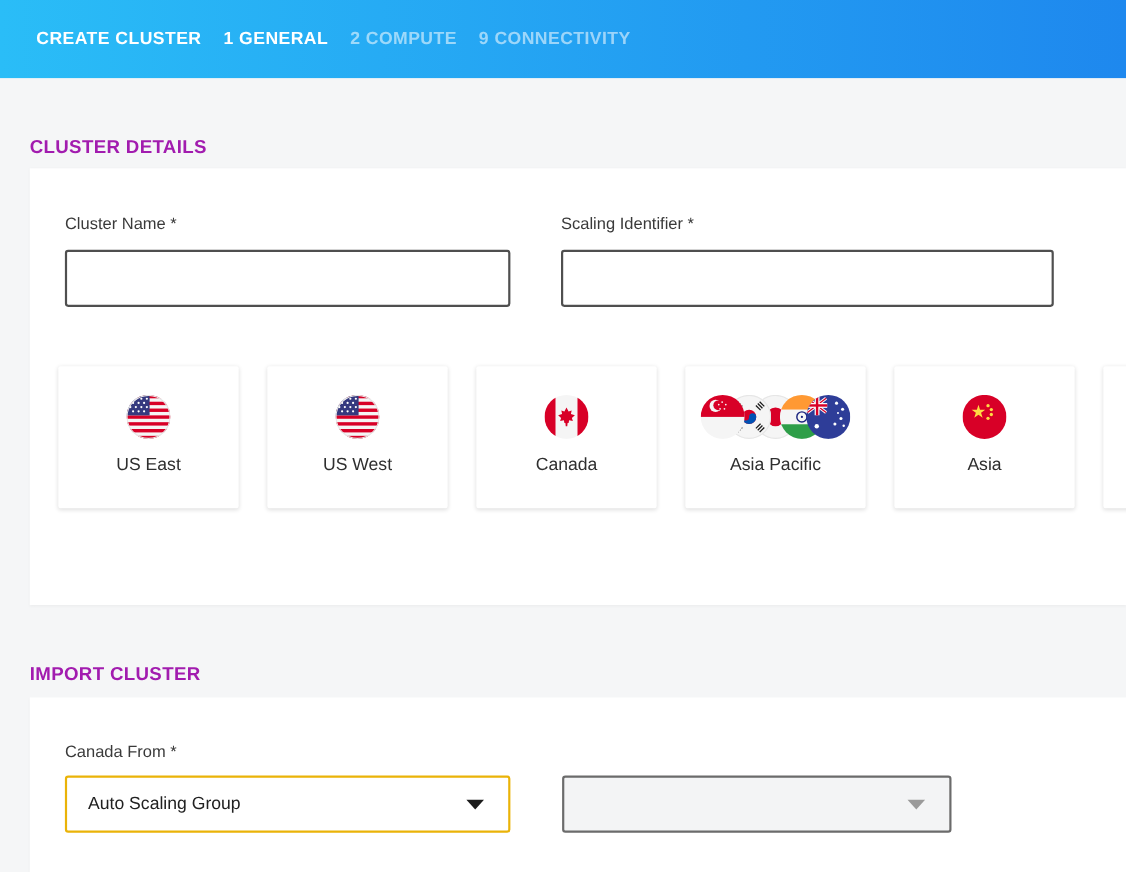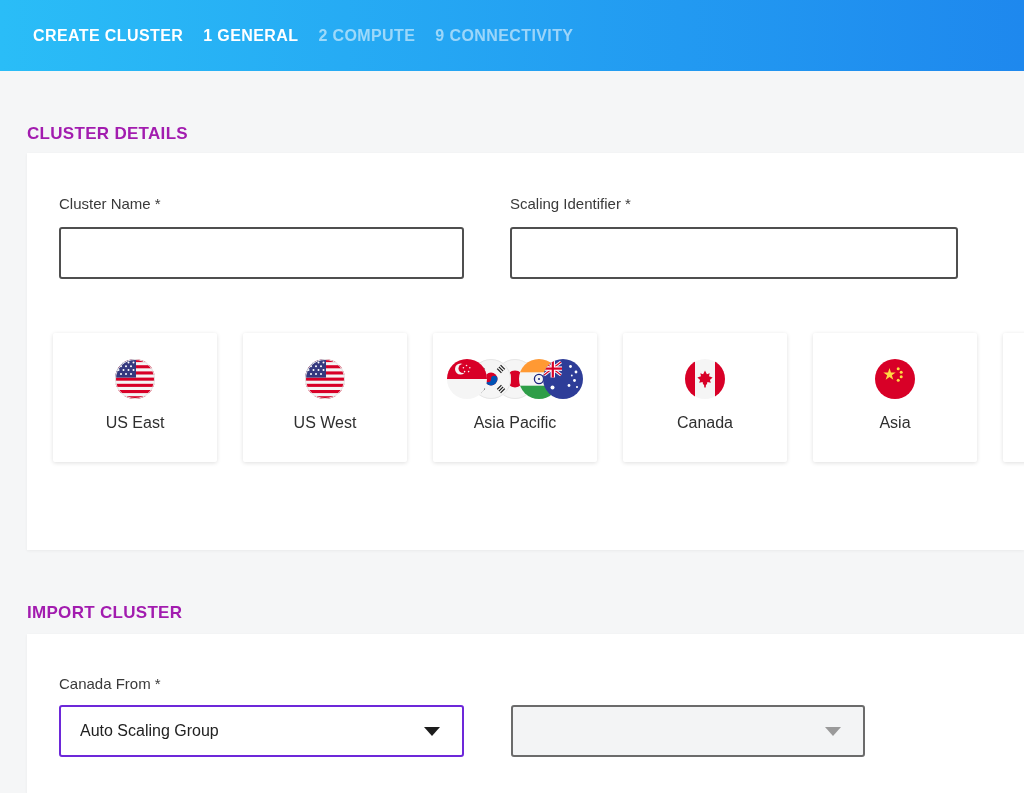--- a/index.html
+++ b/index.html
@@ -55,21 +55,21 @@
     border-radius:2px; box-shadow:0 1px 4px rgba(0,0,0,0.13);
     display:flex; flex-direction:column; align-items:center; cursor:pointer;
   }
   .flag-wrap { margin-top:26px; height:40px; display:flex; align-items:center; }
   .region-label { margin-top:15px; font-size:16px; color:#2f2f2f; }
   .flag-stack { position:relative; width:136px; height:40px; }
   .flag-stack svg { position:absolute; top:0; }
   
   .import-row { display:flex; gap:47px; }
   .select {
-    width:405px; height:52px; border:2px solid #6d28d9; border-radius:3px;
+    width:405px; height:52px; border:2px solid #eab308; border-radius:3px;
     background:#fff; display:flex; align-items:center; justify-content:space-between;
     padding:0 22px 0 19px; font-size:16px; color:#212121; cursor:pointer;
   }
   .select.secondary {
     width:354px; background:#f3f4f5; border-color:#6b6b6b;
   }
   .caret {
     width:0; height:0; flex-shrink:0;
     border-left:8px solid transparent; border-right:8px solid transparent;
     border-top:9px solid #1c1c1c;
@@ -179,20 +179,39 @@
                 <circle cx="18.5" cy="11.1" r="1"></circle>
               <circle cx="6" cy="14.9" r="1"></circle>
                 <circle cx="11" cy="14.9" r="1"></circle>
                 <circle cx="16" cy="14.9" r="1"></circle>
             </g>
           </g>
           <circle cx="20" cy="20" r="19.5" fill="none" stroke="#e6e6e6" stroke-width="1"></circle>
         </svg>
       </div>
       <div class="region-label">US West</div>
+    </div>
+
+    <div class="region-card">
+      <div class="flag-wrap">
+        <svg width="40" height="40" viewBox="0 0 40 40">
+          <defs>
+              <clipPath id="cCA">
+                <circle cx="20" cy="20" r="20"></circle>
+              </clipPath>
+            </defs>
+          <g clip-path="url(#cCA)">
+            <rect width="40" height="40" fill="#f5f5f5"></rect>
+            <rect width="10" height="40" fill="#d80027"></rect>
+            <rect x="30" width="10" height="40" fill="#d80027"></rect>
+            <path fill="#d80027" d="M20 11.5 l1.9 3.7 2.8 -1 -0.7 3.1 3.6 1.2 -2.7 2.4 0.9 2.9 -3.4 -0.7 -0.5 2.4 h-0.9 l-0.3 3 h-1.4 l-0.3 -3 h-0.9 l-0.5 -2.4 -3.4 0.7 0.9 -2.9 -2.7 -2.4 3.6 -1.2 -0.7 -3.1 2.8 1 z"></path>
+          </g>
+        </svg>
+      </div>
+      <div class="region-label">Canada</div>
     </div>
 
     <div class="region-card">
       <div class="flag-wrap">
         <div class="flag-stack">
 
           <svg style="left:96px;z-index:3" width="40" height="40" viewBox="0 0 40 40">
             <defs>
                 <clipPath id="cAU">
                   <circle cx="20" cy="20" r="20"></circle>
@@ -309,39 +328,20 @@
             </g>
           </svg>
         </div>
       </div>
       <div class="region-label">Asia Pacific</div>
     </div>
 
     <div class="region-card">
       <div class="flag-wrap">
         <svg width="40" height="40" viewBox="0 0 40 40">
-          <defs>
-              <clipPath id="cCA">
-                <circle cx="20" cy="20" r="20"></circle>
-              </clipPath>
-            </defs>
-          <g clip-path="url(#cCA)">
-            <rect width="40" height="40" fill="#f5f5f5"></rect>
-            <rect width="10" height="40" fill="#d80027"></rect>
-            <rect x="30" width="10" height="40" fill="#d80027"></rect>
-            <path fill="#d80027" d="M20 11.5 l1.9 3.7 2.8 -1 -0.7 3.1 3.6 1.2 -2.7 2.4 0.9 2.9 -3.4 -0.7 -0.5 2.4 h-0.9 l-0.3 3 h-1.4 l-0.3 -3 h-0.9 l-0.5 -2.4 -3.4 0.7 0.9 -2.9 -2.7 -2.4 3.6 -1.2 -0.7 -3.1 2.8 1 z"></path>
-          </g>
-        </svg>
-      </div>
-      <div class="region-label">Canada</div>
-    </div>
-
-    <div class="region-card">
-      <div class="flag-wrap">
-        <svg width="40" height="40" viewBox="0 0 40 40">
           <circle cx="20" cy="20" r="20" fill="#d80027"></circle>
           <path fill="#ffda44" d="M14.5 9 L15.96 13.49 L20.68 13.49 L16.86 16.27 L18.32 20.76 L14.5 17.98 L10.68 20.76 L12.14 16.27 L8.32 13.49 L13.04 13.49 Z"></path>
           <g fill="#ffda44">
             <circle cx="23.2" cy="9.8" r="1.5"></circle>
               <circle cx="26.2" cy="13.3" r="1.5"></circle>
             <circle cx="26.2" cy="17.8" r="1.5"></circle>
               <circle cx="23.2" cy="21.3" r="1.5"></circle>
           </g>
         </svg>
       </div>

